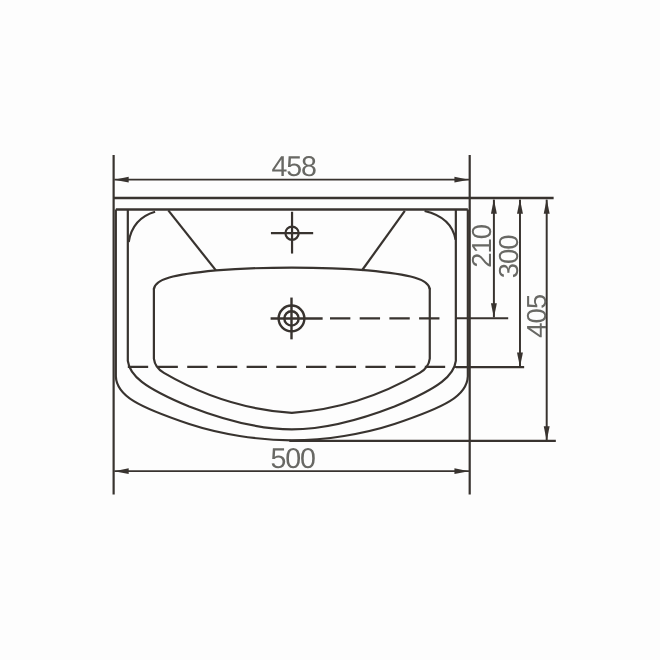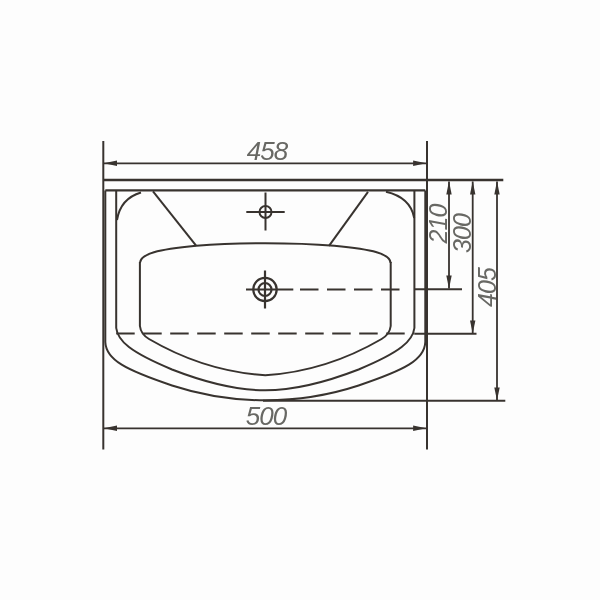--- a/index.html
+++ b/index.html
@@ -1,16 +1,16 @@
 <!DOCTYPE html>
 <html><head>
 <meta charset="utf-8">
 <style>
   html,body{margin:0;padding:0;background:#fdfdfd;}
-  .wrap{width:600px;height:600px;position:relative;font-style:italic;}
+  .wrap{width:600px;height:600px;position:relative;}
   svg{display:block;}
   text{font-family:"Liberation Sans",sans-serif;fill:#686864;-webkit-font-smoothing:antialiased;}
 </style>
 </head>
 <body>
 <div class="wrap">
 <svg width="600" height="600" viewBox="0 0 600 600">
   <rect x="0" y="0" width="600" height="600" fill="#fdfdfd"></rect>
   <g stroke="#38332f" stroke-width="2" fill="none" stroke-linecap="butt">
 

